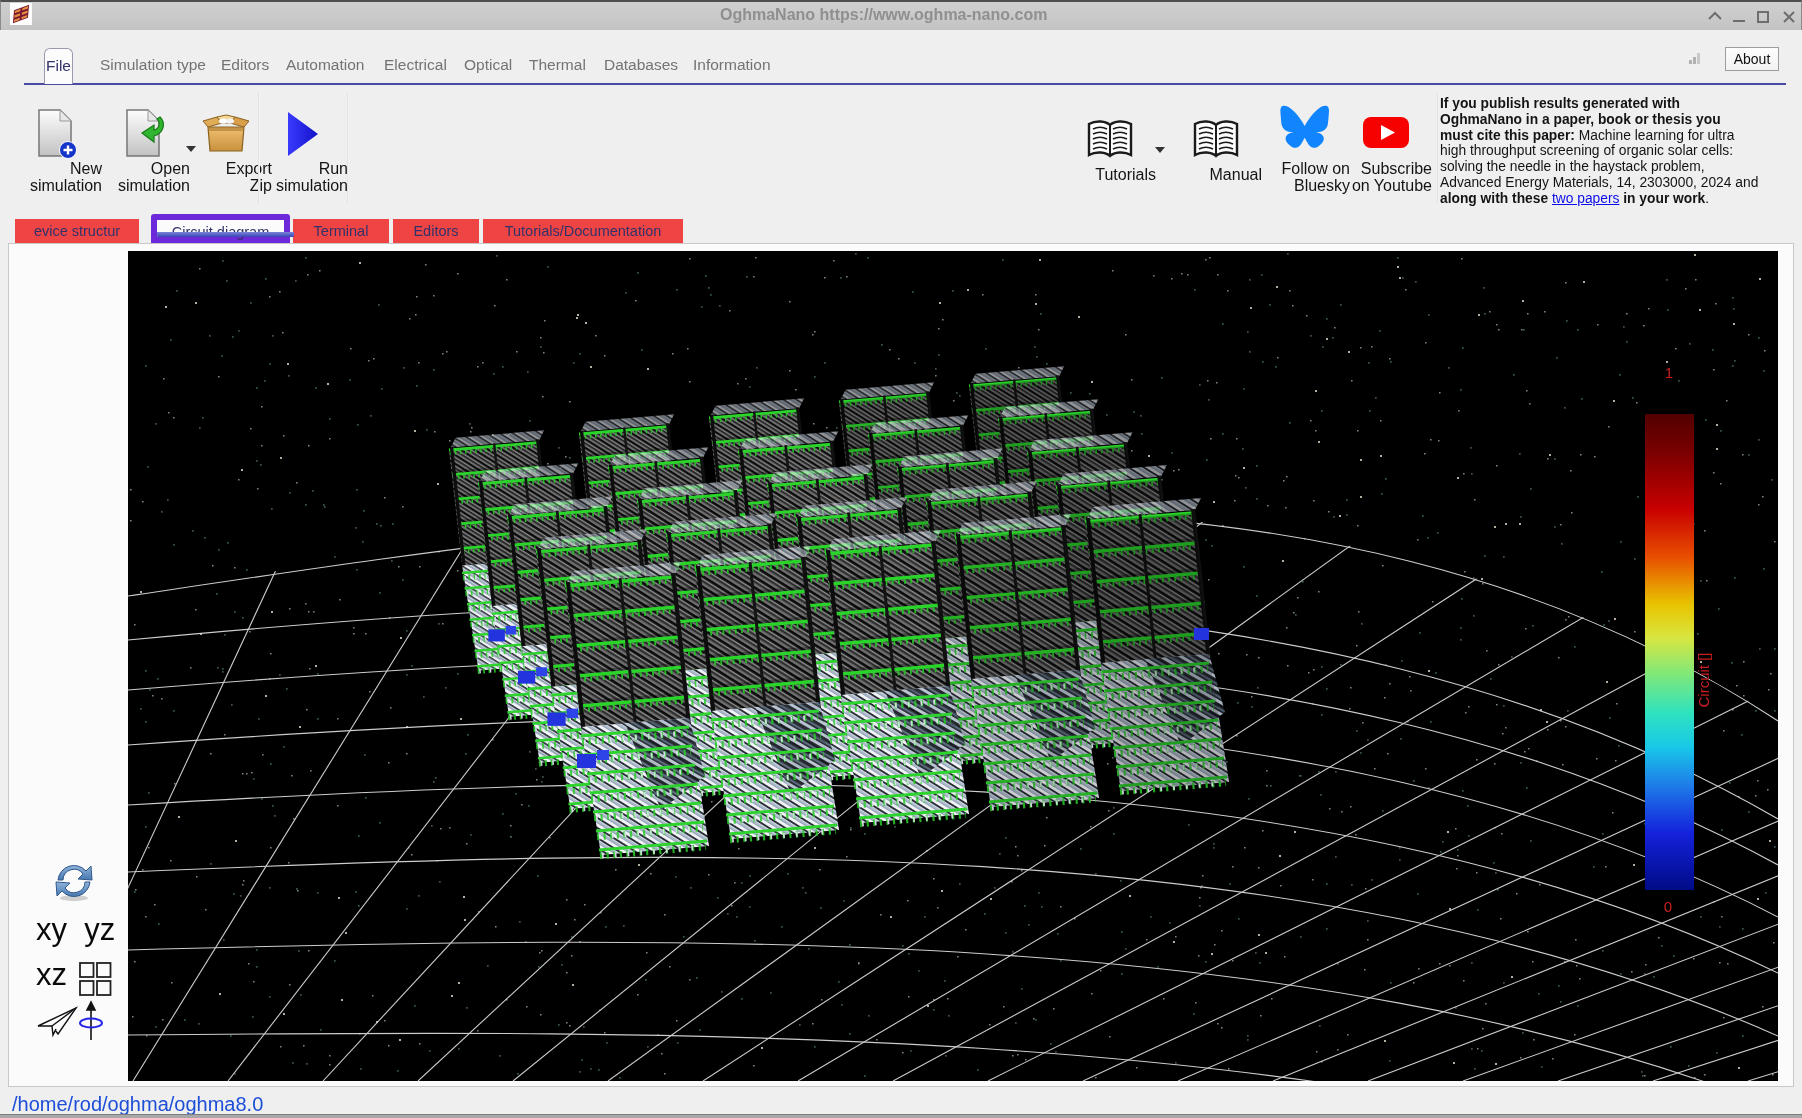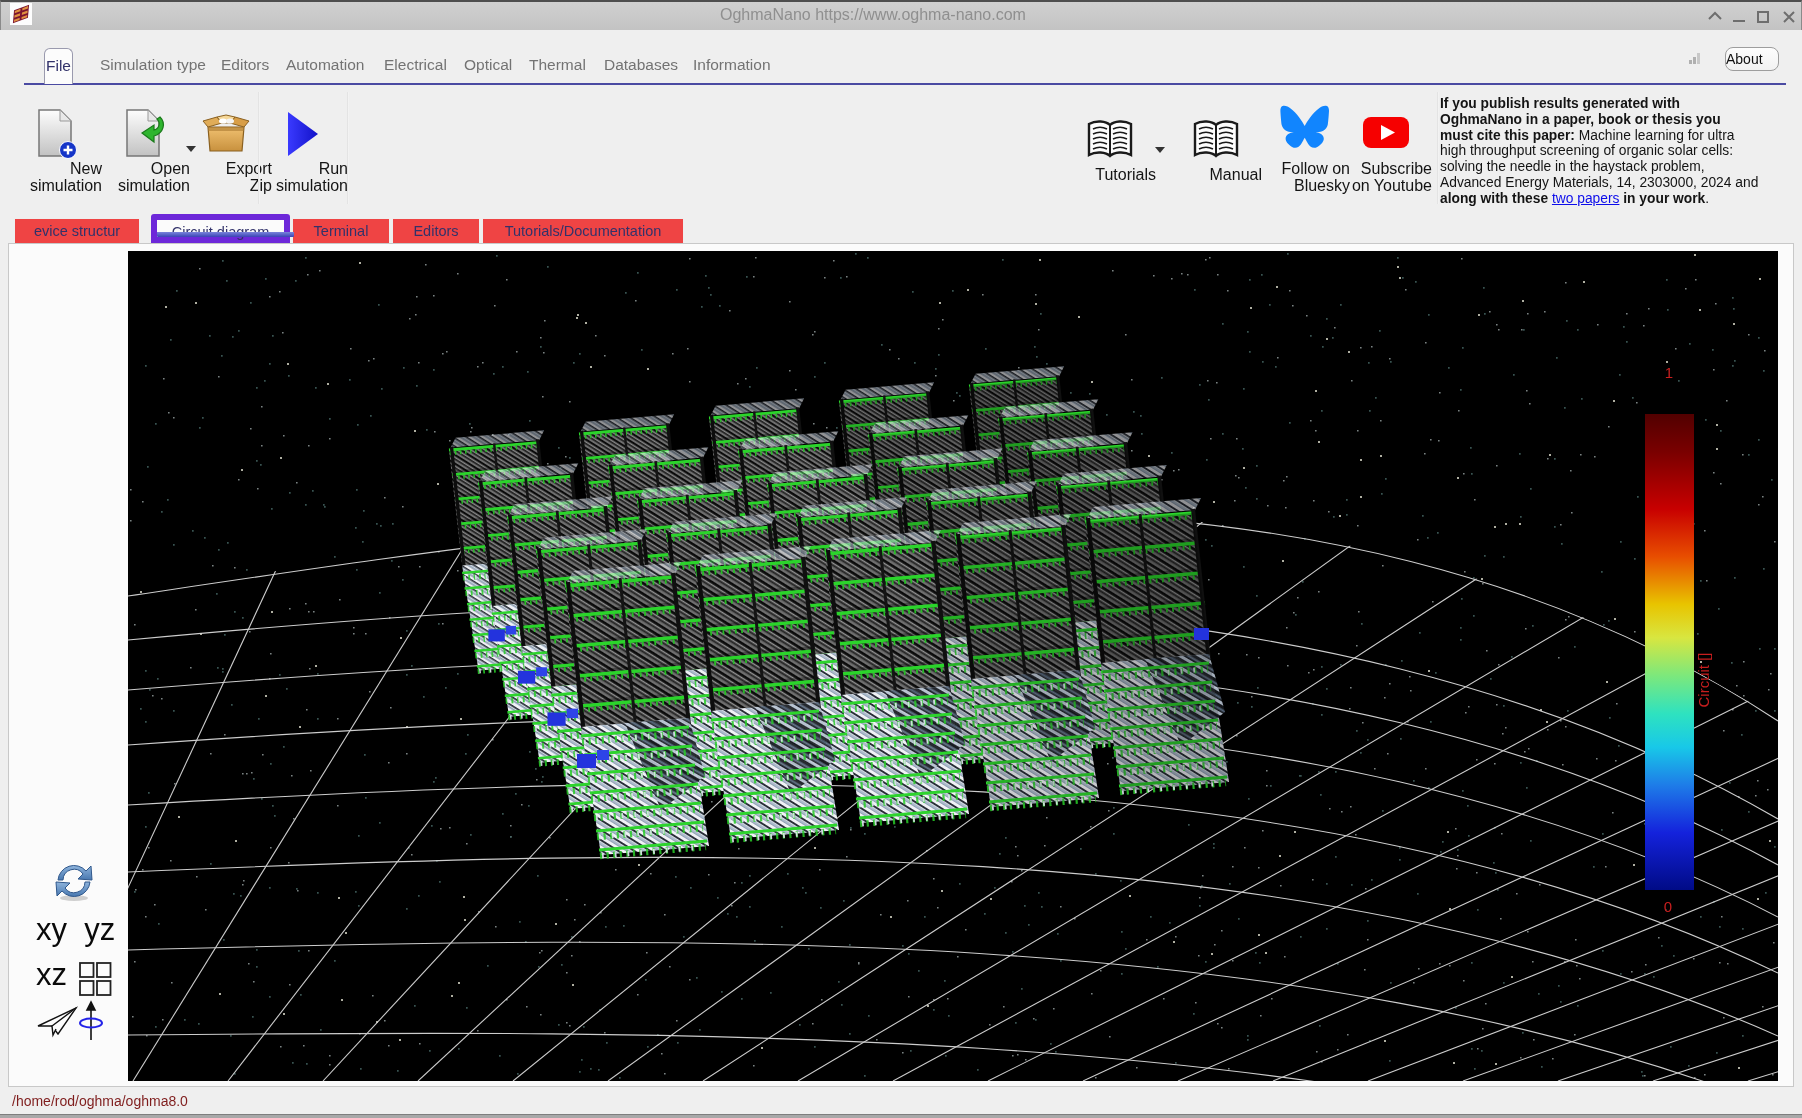--- a/index.html
+++ b/index.html
@@ -1,31 +1,31 @@
 <!DOCTYPE html>
 <html><head><meta charset="utf-8"><title>OghmaNano</title><style>
 *{margin:0;padding:0;box-sizing:border-box}
 body{width:1802px;height:1118px;font-family:"Liberation Sans",sans-serif;background:#efefef;overflow:hidden;position:relative}
 .abs{position:absolute}
 #titlebar{left:0;top:0;width:1802px;height:30px;background:linear-gradient(#d0d0d0,#c3c3c3);border-top:2px solid #4e4e4e;border-left:1px solid #8a8a8a;border-right:1px solid #8a8a8a}
-#title{left:720px;top:6px;font-size:16px;font-weight:normal;color:#8f8f8f}
+#title{left:720px;top:6px;font-size:16px;font-weight:bold;color:#8f8f8f}
 #menurow .mi{position:absolute;top:56px;font-size:15.5px;color:#737373}
 #filetab{left:44px;top:48px;width:29px;height:36px;background:#fcfcfc;border:1px solid #9a9aae;border-bottom:none;border-radius:6px 6px 0 0;text-align:center;line-height:34px;font-size:15.5px;color:#32326a;z-index:3}
 #blueline{left:24px;top:83px;width:1762px;height:2px;background:#4a4aa2;z-index:2}
-#aboutbtn{left:1725px;top:47px;width:54px;height:24px;background:linear-gradient(#fdfdfd,#f2f2f2);border:1px solid #9d9d9d;border-radius:8px;line-height:22px;font-size:14px;color:#111}
+#aboutbtn{left:1725px;top:47px;width:54px;height:24px;background:linear-gradient(#fdfdfd,#f2f2f2);border:1px solid #9d9d9d;border-radius:0;text-align:center;line-height:22px;font-size:14px;color:#111}
 .tlabel{position:absolute;text-align:right;font-size:16px;color:#141414;line-height:17px}
 .sep{position:absolute;top:92px;height:112px;width:2px;background:linear-gradient(90deg,#dcdcdc,#fafafa)}
 #cite{left:1440px;top:96px;width:365px;font-size:13.8px;line-height:15.8px;color:#141414;white-space:nowrap}
 #cite a{color:#0d0deb;font-weight:normal}
 .tab{position:absolute;top:218px;height:25px;background:#ef4444;border:1px solid #eee;border-bottom:none;text-align:center;font-size:14.5px;color:#32326a;line-height:24px}
 #tabsel{left:151px;top:214px;width:139px;height:29px;background:#fbfbfb;border:6px solid #6d28d9;border-radius:3px 3px 0 0;z-index:2;text-align:center;font-size:14.5px;color:#32326a;line-height:24px}
 #tabsel .ul{position:absolute;left:0px;bottom:0px;width:137px;height:5px;background:linear-gradient(#7a84dc,#3a44b4);border-radius:0 0 1px 1px}
 #panel{left:8px;top:243px;width:1786px;height:844px;background:#fbfbfb;border:1px solid #c8c8c8}
 #canvas{left:128px;top:251px;width:1650px;height:830px;background:#000}
-#statusbar{left:12px;top:1093px;font-size:14px;color:#7f1d1d}
+#statusbar{left:12px;top:1093px;font-size:20px;color:#1d4ed8}
 #botline{left:0px;top:1114px;width:1802px;height:4px;background:#a8a8a8;border-top:1px solid #7e7e7e}
 .ctrl{position:absolute;color:#0a0a0a}
 </style></head><body>
 <div id="titlebar" class="abs"></div>
 <svg class="abs" style="left:10px;top:3px" width="22" height="22">
 <rect width="22" height="22" fill="#fdfdfd"></rect>
 <g transform="translate(11,11) rotate(-20)">
       <rect x="-8" y="-6" width="16" height="12" fill="#7a1430" transform="skewX(-25)"></rect>
 <g transform="skewX(-25)" fill="#e09040">
         <rect x="-7" y="-5" width="6" height="2.2"></rect>

